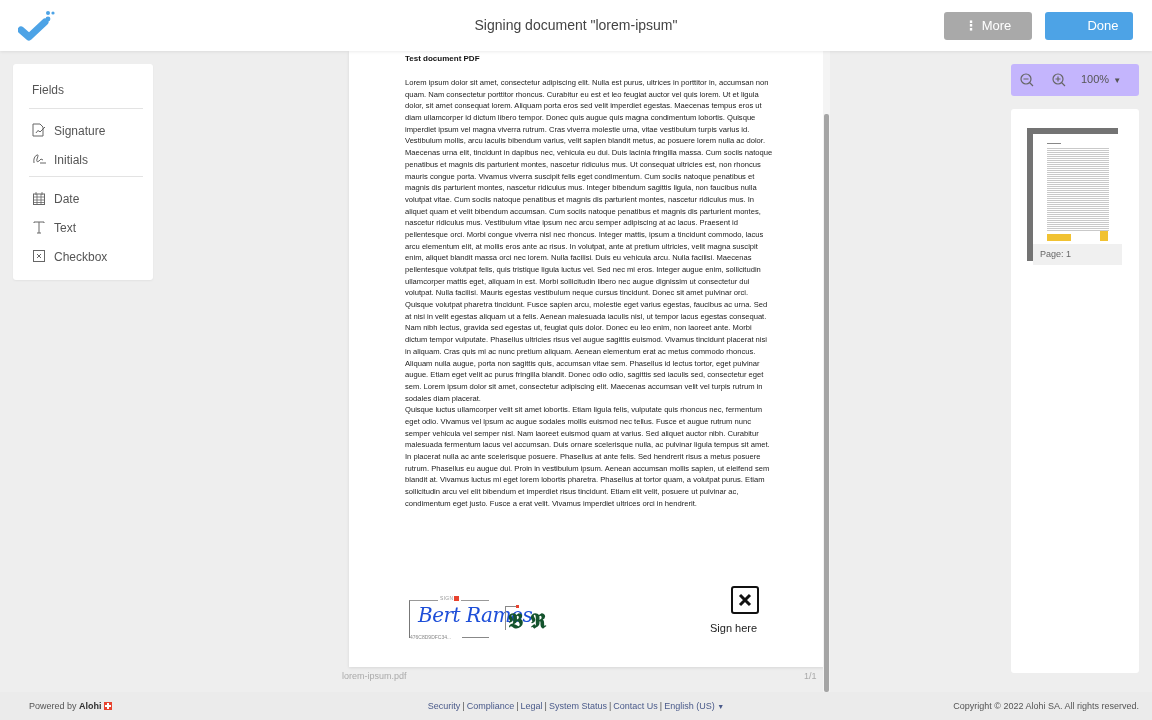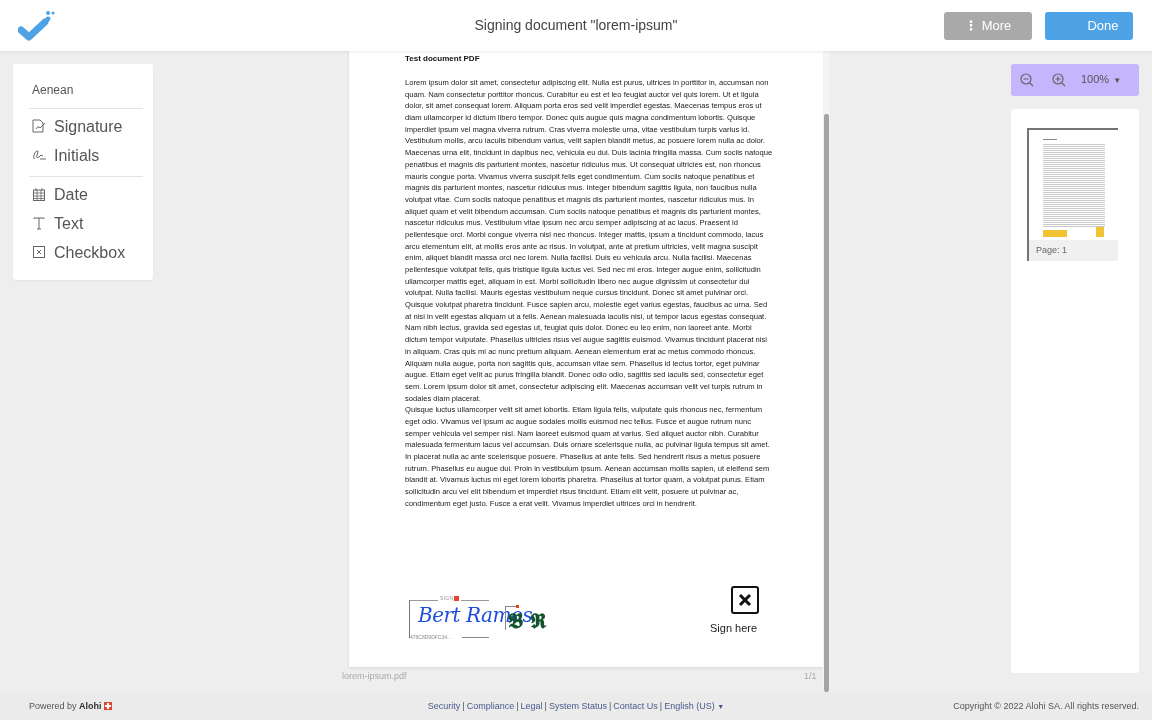--- a/index.html
+++ b/index.html
@@ -12,21 +12,21 @@
   .title { position: absolute; left: 0; right: 0; top: 17px; text-align: center; font-size: 14px; color: #444; }
   .btn { position: absolute; top: 12px; height: 28px; border-radius: 3px; color: #fff; font-size: 13px; text-align: center; line-height: 28px; cursor: pointer; }
   .btn-more { left: 944px; width: 88px; background: #a9a9a9; }
   .btn-done { left: 1045px; width: 88px; background: #4da3e6; padding-left: 28px; }
   .btn-more .dots { margin-right: 4px; font-weight: bold; }
 
   
   .fields-panel { position: absolute; left: 13px; top: 64px; width: 140px; height: 216px; background: #fff; border-radius: 3px; box-shadow: 0 1px 2px rgba(0,0,0,0.05); }
   .fields-title { position: absolute; left: 19px; top: 19px; font-size: 12px; color: #555; }
   .divider { position: absolute; left: 16px; width: 114px; height: 1px; background: #e3e3e3; }
-  .field-item { position: absolute; left: 18px; height: 20px; display: flex; align-items: flex-start; font-size: 16px; color: #555; cursor: pointer; }
+  .field-item { position: absolute; left: 18px; height: 20px; display: flex; align-items: flex-end; font-size: 12px; color: #555; cursor: pointer; }
   .field-item .ico { width: 16px; height: 16px; margin-right: 7px; display: flex; align-items: center; justify-content: center; }
 
   
   .viewer { position: absolute; left: 330px; top: 51px; width: 500px; height: 641px; }
   .page { position: absolute; left: 12px; top: 0; width: 475px; height: 616px; background: #fff; box-shadow: 0 1px 3px rgba(0,0,0,0.1); margin-left: 7px; }
   .doc-heading { position: absolute; left: 56px; top: 3px; font-size: 8px; font-weight: bold; color: #111; }
   .doc-body { position: absolute; left: 56px; top: 26px; width: 370px; font-size: 7.6px; line-height: 11.68px; color: #222; text-align: left; }
   .doc-body p { margin: 0; }
   .scroll-track { position: absolute; left: 823px; top: 51px; width: 7px; height: 641px; background: #f4f4f4; }
   .scroll-thumb { position: absolute; left: 824px; top: 114px; width: 5px; height: 578px; background: #a5a5a5; border-radius: 2px; }
@@ -44,21 +44,21 @@
   .init-flag { position: absolute; left: 516px; top: 605px; width: 3px; height: 3px; background: #e8422e; }
   .init-text { position: absolute; left: 508px; top: 608px; font-family: "DejaVu Serif", serif; font-weight: bold; font-size: 21px; color: #14532d; }
   .sign-here-box { position: absolute; left: 731px; top: 586px; width: 28px; height: 28px; border: 2.5px solid #111; border-radius: 3px; display: flex; align-items: center; justify-content: center; cursor: pointer; }
   .sign-here-label { position: absolute; left: 710px; top: 622px; font-size: 11px; color: #222; }
 
   
   .zoom-panel { position: absolute; left: 1011px; top: 64px; width: 128px; height: 32px; background: #c4b5fd; border-radius: 3px; }
   .zoom-btn { position: absolute; top: 8px; width: 16px; height: 16px; cursor: pointer; }
   .zoom-level { position: absolute; left: 70px; top: 9px; font-size: 11px; color: #555; cursor: pointer; }
   .thumb-panel { position: absolute; left: 1011px; top: 109px; width: 128px; height: 564px; background: #fff; border-radius: 3px; }
-  .thumb { position: absolute; left: 1027px; top: 128px; width: 91px; height: 133px; border: 2px solid #737373; background: #fff; cursor: pointer; }
+  .thumb { position: absolute; left: 1027px; top: 128px; width: 91px; height: 133px; border: 6px solid #737373; background: #fff; cursor: pointer; }
   .thumb-page { position: absolute; left: 0; top: 0; width: 89px; height: 110px; background: #fff; }
   .thumb-lines { position: absolute; left: 14px; top: 14px; width: 62px; height: 84px;
       background: repeating-linear-gradient(to bottom, #c9c9c9 0, #c9c9c9 1px, #fff 1px, #fff 2px); }
   .thumb-head { position: absolute; left: 14px; top: 9px; width: 14px; height: 1px; background: #888; }
   .thumb-y1 { position: absolute; left: 14px; top: 100px; width: 24px; height: 7px; background: #f1c232; }
   .thumb-y2 { position: absolute; left: 67px; top: 97px; width: 8px; height: 10px; background: #f1c232; }
   .thumb-caption { position: absolute; left: 0; top: 110px; width: 89px; height: 21px; background: #f0f0f0; font-size: 9px; color: #666; padding-left: 7px; line-height: 21px; }
 
   
   .footer { position: absolute; left: 0; top: 692px; width: 1152px; height: 28px; background: #ebebeb; font-size: 9px; color: #555; }
@@ -83,21 +83,21 @@
     <circle cx="35" cy="3" r="1.6" fill="#4da3e6"></circle>
   </svg>
   <div class="title">Signing document "lorem-ipsum"</div>
   <div class="btn btn-more">
     <span class="dots">⋮</span><span>More</span>
   </div>
   <div class="btn btn-done">Done</div>
 </div>
 
 <div class="fields-panel">
-  <div class="fields-title">Aenean</div>
+  <div class="fields-title">Fields</div>
   <div class="divider" style="top:44px"></div>
 
   <div class="field-item" style="top:54px">
     <span class="ico">
       <svg width="15" height="14" viewBox="0 0 15 14">
           <path d="M1 1 H8 L11 4 V13 H1 Z" fill="none" stroke="#666" stroke-width="1"></path>
           <path d="M4 10 Q6 6 8 9 L13 4" fill="none" stroke="#666" stroke-width="1"></path>
         </svg>
     </span>
     <span>Signature</span>

